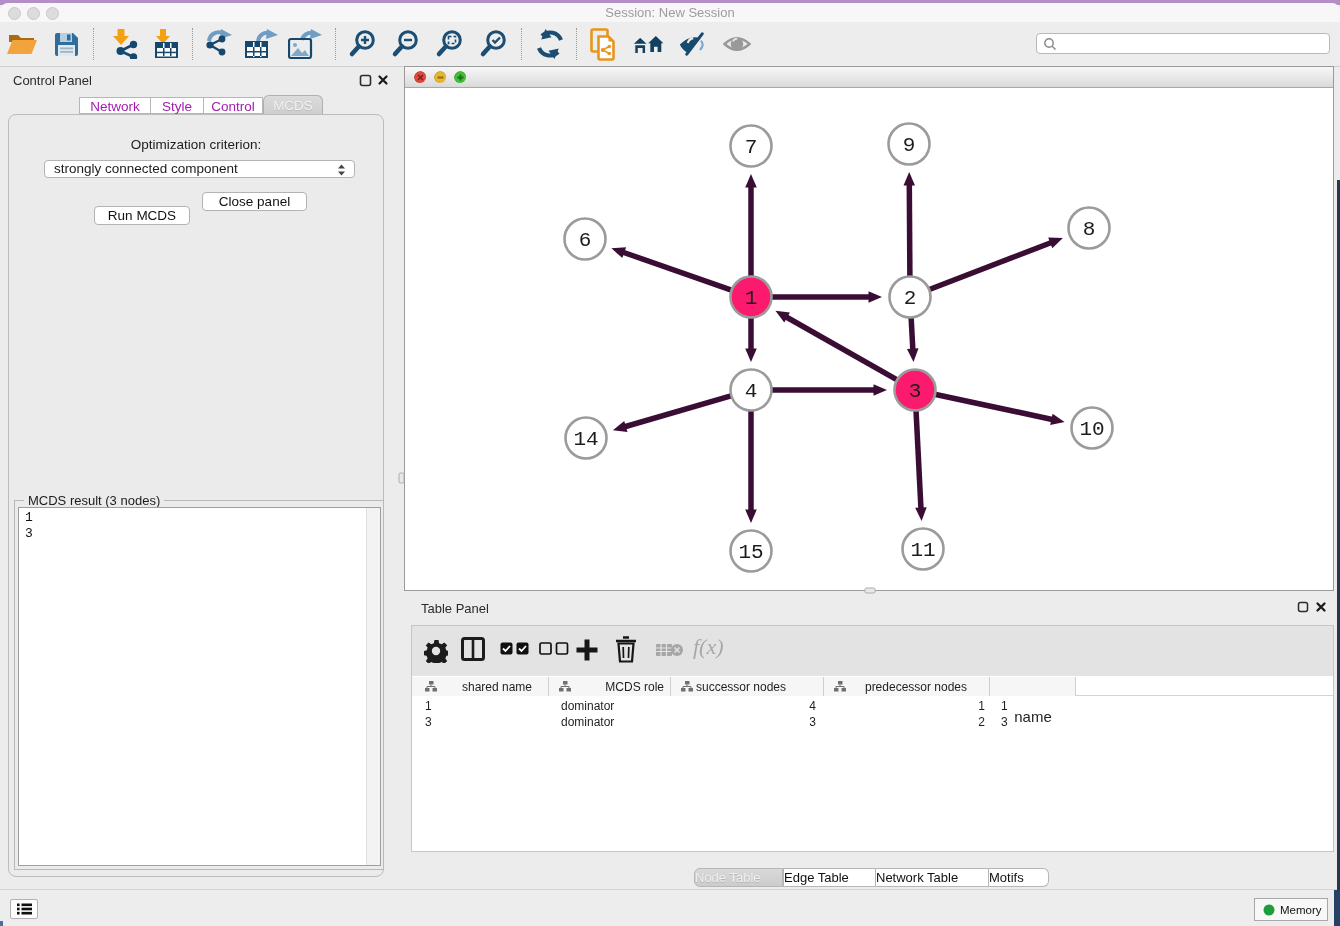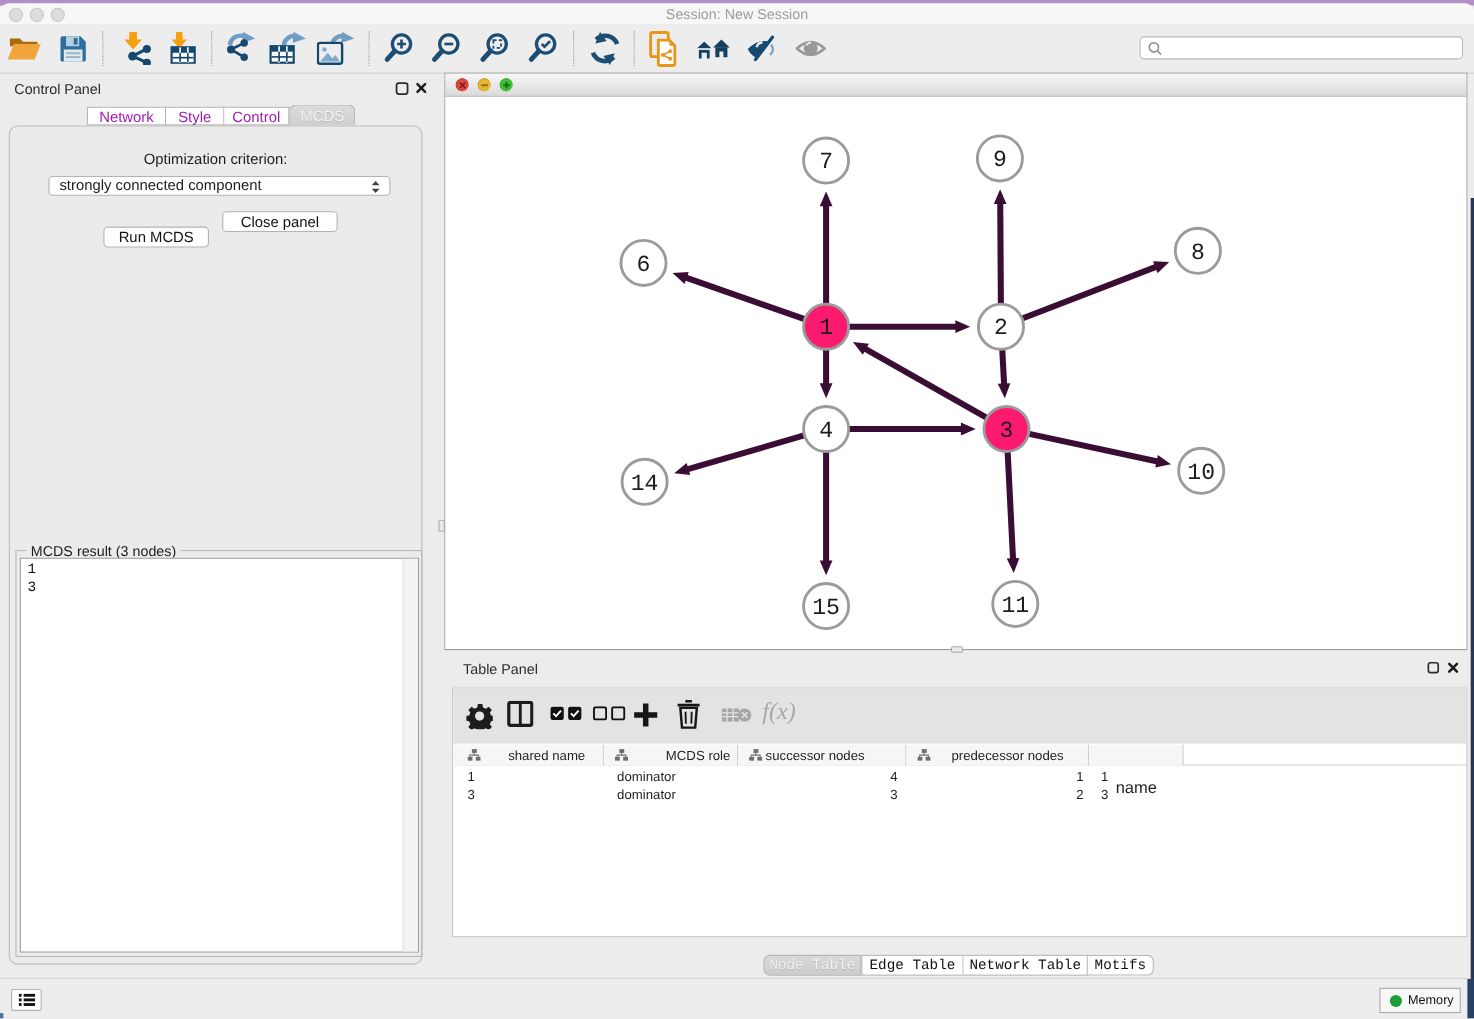--- a/index.html
+++ b/index.html
@@ -61,22 +61,22 @@
   
   #tpanel{left:398px;top:591px;width:942px;height:323px;}
   #tbox{left:13px;top:34px;width:923px;height:227px;background:#fff;
         border:1px solid #c6c6c6;box-sizing:border-box;}
   #ttoolbar{left:0;top:0;width:921px;height:50px;background:#e3e3e3;}
   .th{position:absolute;top:0;height:19px;box-sizing:border-box;
       background:#f6f6f6;border-right:1px solid #cfcfcf;font-size:12px;
       color:#1f1f1f;}
   .trow{position:absolute;font-size:12px;color:#1f1f1f;}
   .btab{position:absolute;height:19px;background:#fff;border:1px solid #b6b6b6;
-        font-size:13px;color:#111;text-align:center;line-height:18px;
-        box-sizing:border-box;font-family:Liberation Mono, monospace;}
+        font-size:13px;color:#111;text-align:left;line-height:18px;
+        box-sizing:border-box;}
   
   #status{left:0;top:889px;width:1340px;height:37px;background:#ededed;
           border-top:1px solid #d4d4d4;box-sizing:border-box;}
 </style>
 </head>
 <body>
 <div class="abs" id="purple"></div>
 <div class="abs" id="macbar"></div>
 <div class="abs tl" style="left:8px;"></div>
 <div class="abs tl" style="left:27px;"></div>

